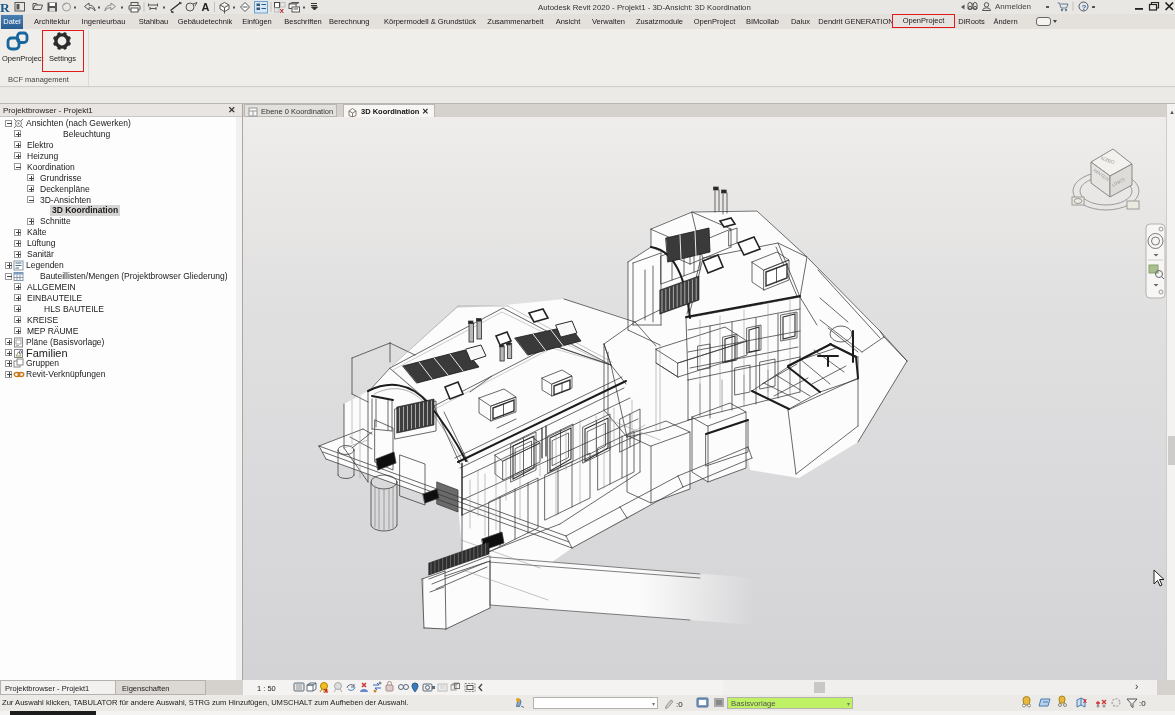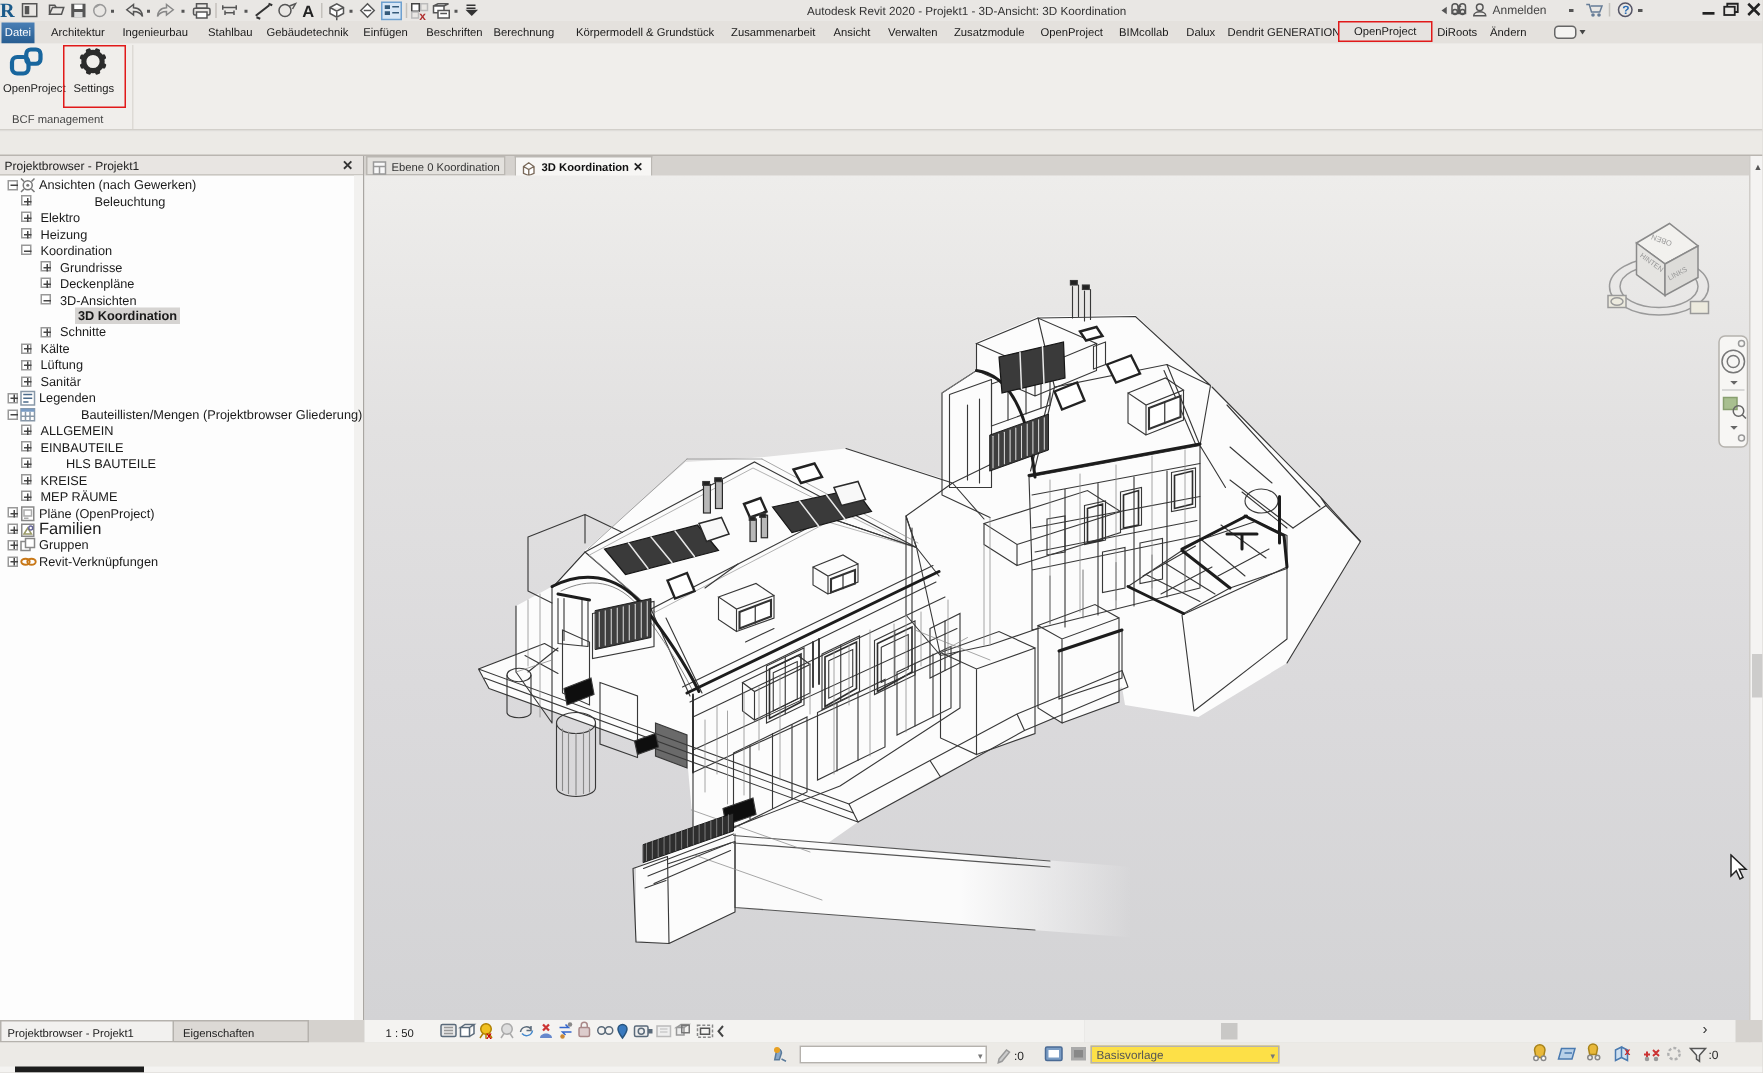--- a/index.html
+++ b/index.html
@@ -194,21 +194,21 @@
     <div style="position:absolute;left:26px;top:156.09px;font-size:8.5px;line-height:10.5px;color:#1a1a1a;white-space:nowrap;">Legenden</div>
     <div style="position:absolute;left:5px;top:168.51999999999998px;width:7px;height:7px;border:1px solid #999;background:#fff;"></div>
     <div style="position:absolute;left:7px;top:172.01999999999998px;width:5px;height:1px;background:#444"></div>
     <svg style="position:absolute;left:13px;top:167.01999999999998px" width="11" height="11">
       <rect x="1" y="1.5" width="9" height="8" fill="#fff" stroke="#8898a8"></rect>
       <rect x="1" y="1.5" width="9" height="2" fill="#7a9cc4"></rect>
       <line x1="4" y1="3.5" x2="4" y2="9.5" stroke="#8898a8"></line>
       <line x1="7" y1="3.5" x2="7" y2="9.5" stroke="#8898a8"></line>
       <line x1="1" y1="6.5" x2="10" y2="6.5" stroke="#8898a8"></line>
     </svg>
-    <div style="position:absolute;left:42px;top:167.01999999999998px;font-size:8.5px;line-height:10.5px;color:#1a1a1a;white-space:nowrap;padding-left:12px;">Bauteillisten/Mengen (Projektbrowser Gliederung)</div>
+    <div style="position:absolute;left:28px;top:167.01999999999998px;font-size:8.5px;line-height:10.5px;color:#1a1a1a;white-space:nowrap;padding-left:12px;">Bauteillisten/Mengen (Projektbrowser Gliederung)</div>
     <div style="position:absolute;left:14px;top:179.45px;width:7px;height:7px;border:1px solid #999;background:#fff;"></div>
     <div style="position:absolute;left:16px;top:182.95px;width:5px;height:1px;background:#444"></div>
     <div style="position:absolute;left:18px;top:180.95px;width:1px;height:5px;background:#444"></div>
     <div style="position:absolute;left:27px;top:177.95px;font-size:8.5px;line-height:10.5px;color:#1a1a1a;white-space:nowrap;">ALLGEMEIN</div>
     <div style="position:absolute;left:14px;top:190.38px;width:7px;height:7px;border:1px solid #999;background:#fff;"></div>
     <div style="position:absolute;left:16px;top:193.88px;width:5px;height:1px;background:#444"></div>
     <div style="position:absolute;left:18px;top:191.88px;width:1px;height:5px;background:#444"></div>
     <div style="position:absolute;left:27px;top:188.88px;font-size:8.5px;line-height:10.5px;color:#1a1a1a;white-space:nowrap;">EINBAUTEILE</div>
     <div style="position:absolute;left:14px;top:201.31px;width:7px;height:7px;border:1px solid #999;background:#fff;"></div>
     <div style="position:absolute;left:16px;top:204.81px;width:5px;height:1px;background:#444"></div>
@@ -223,21 +223,21 @@
     <div style="position:absolute;left:18px;top:224.67px;width:1px;height:5px;background:#444"></div>
     <div style="position:absolute;left:27px;top:221.67px;font-size:8.5px;line-height:10.5px;color:#1a1a1a;white-space:nowrap;">MEP RÄUME</div>
     <div style="position:absolute;left:5px;top:234.1px;width:7px;height:7px;border:1px solid #999;background:#fff;"></div>
     <div style="position:absolute;left:7px;top:237.6px;width:5px;height:1px;background:#444"></div>
     <div style="position:absolute;left:9px;top:235.6px;width:1px;height:5px;background:#444"></div>
     <svg style="position:absolute;left:13px;top:232.6px" width="11" height="11">
       <rect x="1.5" y="1" width="8" height="9" fill="#fff" stroke="#888"></rect>
       <rect x="3" y="3" width="5" height="4" fill="none" stroke="#aaa"></rect>
       <line x1="3" y1="8.5" x2="6" y2="8.5" stroke="#aaa"></line>
     </svg>
-    <div style="position:absolute;left:26px;top:232.6px;font-size:8.5px;line-height:10.5px;color:#1a1a1a;white-space:nowrap;">Pläne (OpenProject)</div>
+    <div style="position:absolute;left:26px;top:232.6px;font-size:8.5px;line-height:10.5px;color:#1a1a1a;white-space:nowrap;">Pläne (Basisvorlage)</div>
     <div style="position:absolute;left:5px;top:245.03px;width:7px;height:7px;border:1px solid #999;background:#fff;"></div>
     <div style="position:absolute;left:7px;top:248.53px;width:5px;height:1px;background:#444"></div>
     <div style="position:absolute;left:9px;top:246.53px;width:1px;height:5px;background:#444"></div>
     <svg style="position:absolute;left:13px;top:243.53px" width="11" height="11">
       <rect x="1.5" y="1.5" width="8" height="8" fill="#fff" stroke="#888"></rect>
       <path d="M3 8 l2.5 -4 l2.5 4 Z" fill="none" stroke="#996"></path>
       <circle cx="7.5" cy="4" r="1.3" fill="none" stroke="#669"></circle>
     </svg>
     <div style="position:absolute;left:26px;top:243.53px;font-size:11px;line-height:10.5px;color:#1a1a1a;white-space:nowrap;">Familien</div>
     <div style="position:absolute;left:5px;top:255.95999999999998px;width:7px;height:7px;border:1px solid #999;background:#fff;"></div>
@@ -583,20 +583,21 @@
         <rect x="175" y="5.5" width="6" height="4" fill="none" stroke="#555"></rect>
         <path d="M190 4 l-3 3.5 l3 3.5" fill="none" stroke="#444" stroke-width="1.3"></path>
       </svg>
  </div>
  <div class="abs" style="left:723px;top:0px;width:434px;height:15px;background:#f0efed;">
    <div class="abs" style="left:91px;top:2px;width:11px;height:11px;background:#c9c8c6;"></div>
    <div class="abs" style="left:412px;top:1px;font-size:10px;color:#333;">›</div>
  </div>
 </div>
 <div class="abs" style="left:0;top:695px;width:1175px;height:16px;background:#eceae6;">
+ <div class="abs" style="left:2px;top:3px;font-size:7.6px;color:#1a1a1a;white-space:nowrap;">Zur Auswahl klicken, TABULATOR für andere Auswahl, STRG zum Hinzufügen, UMSCHALT zum Aufheben der Auswahl.</div>
  <svg width="1175" height="16" style="position:absolute;left:0;top:0">
       <path d="M518 4 a3 3 0 0 1 3 3 l-1.5 4.5 h-3 Z" fill="#8aa8c8" stroke="#5a7a9a"></path>
       <circle cx="518" cy="5" r="2" fill="#e8a020"></circle>
       <path d="M521 11 l3 1.5" stroke="#5a7a9a"></path>
       <path d="M666 11 l5 -6 l2 1.5 l-5 6 l-2.5 1 Z" fill="#ccc" stroke="#999"></path>
       <text x="676" y="11.5" font-size="8" fill="#222" font-family="Liberation Sans">:0</text>
       <rect x="697" y="3" width="11" height="9" rx="1" fill="#7a9cc4" stroke="#4a6a94"></rect>
       <rect x="699" y="5" width="7" height="5" fill="#fff"></rect>
       <rect x="714" y="3" width="10" height="9" fill="#aaa"></rect>
       <rect x="716" y="5" width="6" height="5" fill="#888"></rect>
@@ -613,18 +614,18 @@
       <path d="M1096 8 h4 m-2 -2 v4 M1102 5 l4 4 m0 -4 l-4 4" stroke="#c33" stroke-width="1.3"></path>
       <circle cx="1098" cy="11" r="1.5" fill="#999"></circle>
       <circle cx="1104" cy="11" r="1.5" fill="#999"></circle>
       <circle cx="1116" cy="7.5" r="3.8" fill="none" stroke="#b0b0b0" stroke-width="1.6" stroke-dasharray="2 1.4"></circle>
       <path d="M1127 4 h10 l-4 4.5 v4 l-2 -1.5 v-2.5 Z" fill="#f4f4f4" stroke="#555"></path>
       <text x="1139" y="11" font-size="8" fill="#222" font-family="Liberation Sans">:0</text>
     </svg>
  <div class="abs" style="left:533px;top:1.5px;width:125px;height:12px;background:#fff;border:1px solid #b5b2ad;">
    <div class="abs" style="right:2px;top:2px;font-size:6px;color:#777;">▾</div>
  </div>
- <div class="abs" style="left:727px;top:1.5px;width:126px;height:12px;background:#fde047;border:1px solid #b5b2ad;">
+ <div class="abs" style="left:727px;top:1.5px;width:126px;height:12px;background:#bef264;border:1px solid #b5b2ad;">
    <div class="abs" style="left:3px;top:1px;font-size:7.8px;color:#555;">Basisvorlage</div>
    <div class="abs" style="right:2px;top:2px;font-size:6px;color:#777;">▾</div>
  </div>
 </div>
 <div class="abs" style="left:0;top:711px;width:1175px;height:4px;background:#f4f3f1;"></div>
 <div class="abs" style="left:10px;top:711px;width:86px;height:4px;background:#1d1d1d;"></div>
 </body></html>

